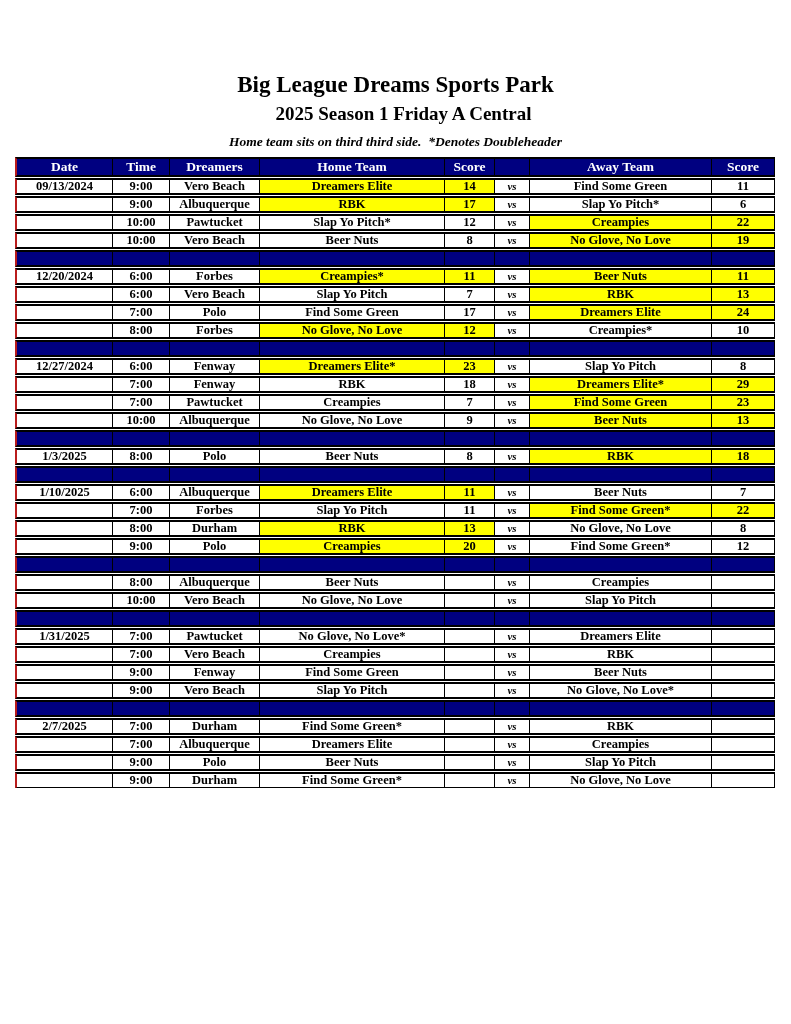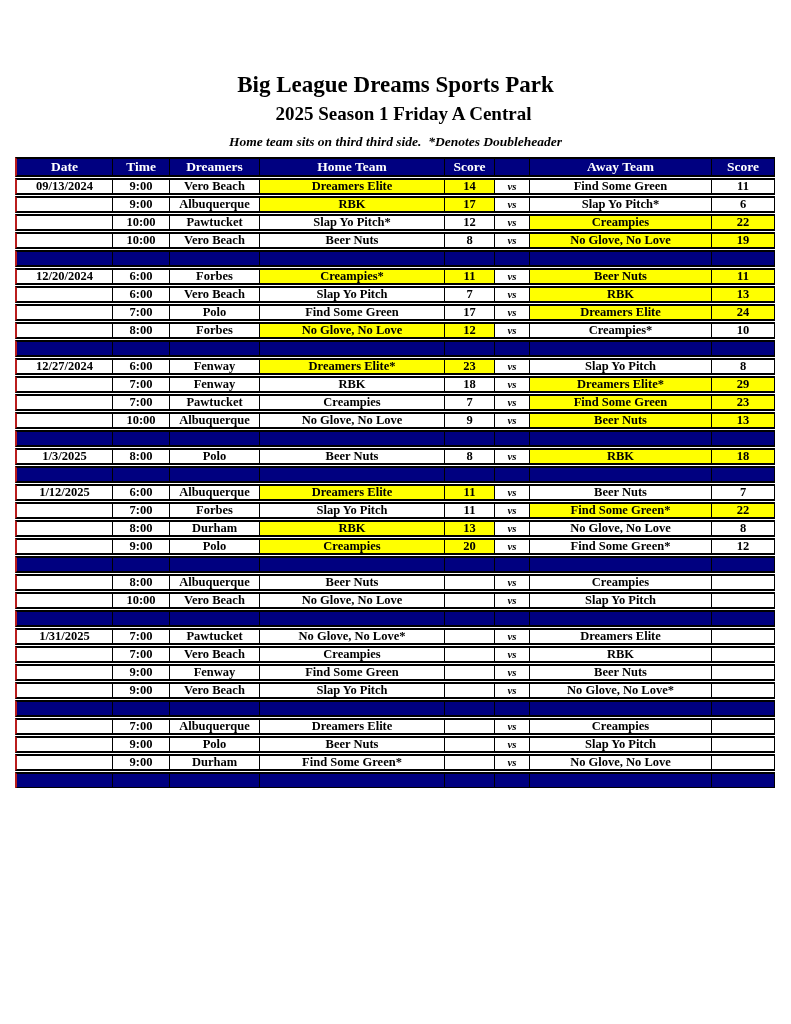--- a/index.html
+++ b/index.html
@@ -290,21 +290,21 @@
           <td></td>
           <td></td>
           <td></td>
           <td></td>
           <td></td>
           <td></td>
           <td></td>
           <td></td>
         </tr>
         <tr>
-          <td>1/12/2025</td>
+          <td>1/10/2025</td>
           <td>6:00</td>
           <td>Albuquerque</td>
           <td class="hl">Dreamers Elite</td>
           <td class="hl">11</td>
           <td class="vs">vs</td>
           <td>Beer Nuts</td>
           <td>7</td>
         </tr>
         <tr>
           <td></td>
@@ -417,20 +417,30 @@
           <td></td>
         </tr>
         <tr class="sep">
           <td></td>
           <td></td>
           <td></td>
           <td></td>
           <td></td>
           <td></td>
           <td></td>
+          <td></td>
+        </tr>
+        <tr>
+          <td>2/7/2025</td>
+          <td>7:00</td>
+          <td>Durham</td>
+          <td>Find Some Green*</td>
+          <td></td>
+          <td class="vs">vs</td>
+          <td>RBK</td>
           <td></td>
         </tr>
         <tr>
           <td></td>
           <td>7:00</td>
           <td>Albuquerque</td>
           <td>Dreamers Elite</td>
           <td></td>
           <td class="vs">vs</td>
           <td>Creampies</td>

